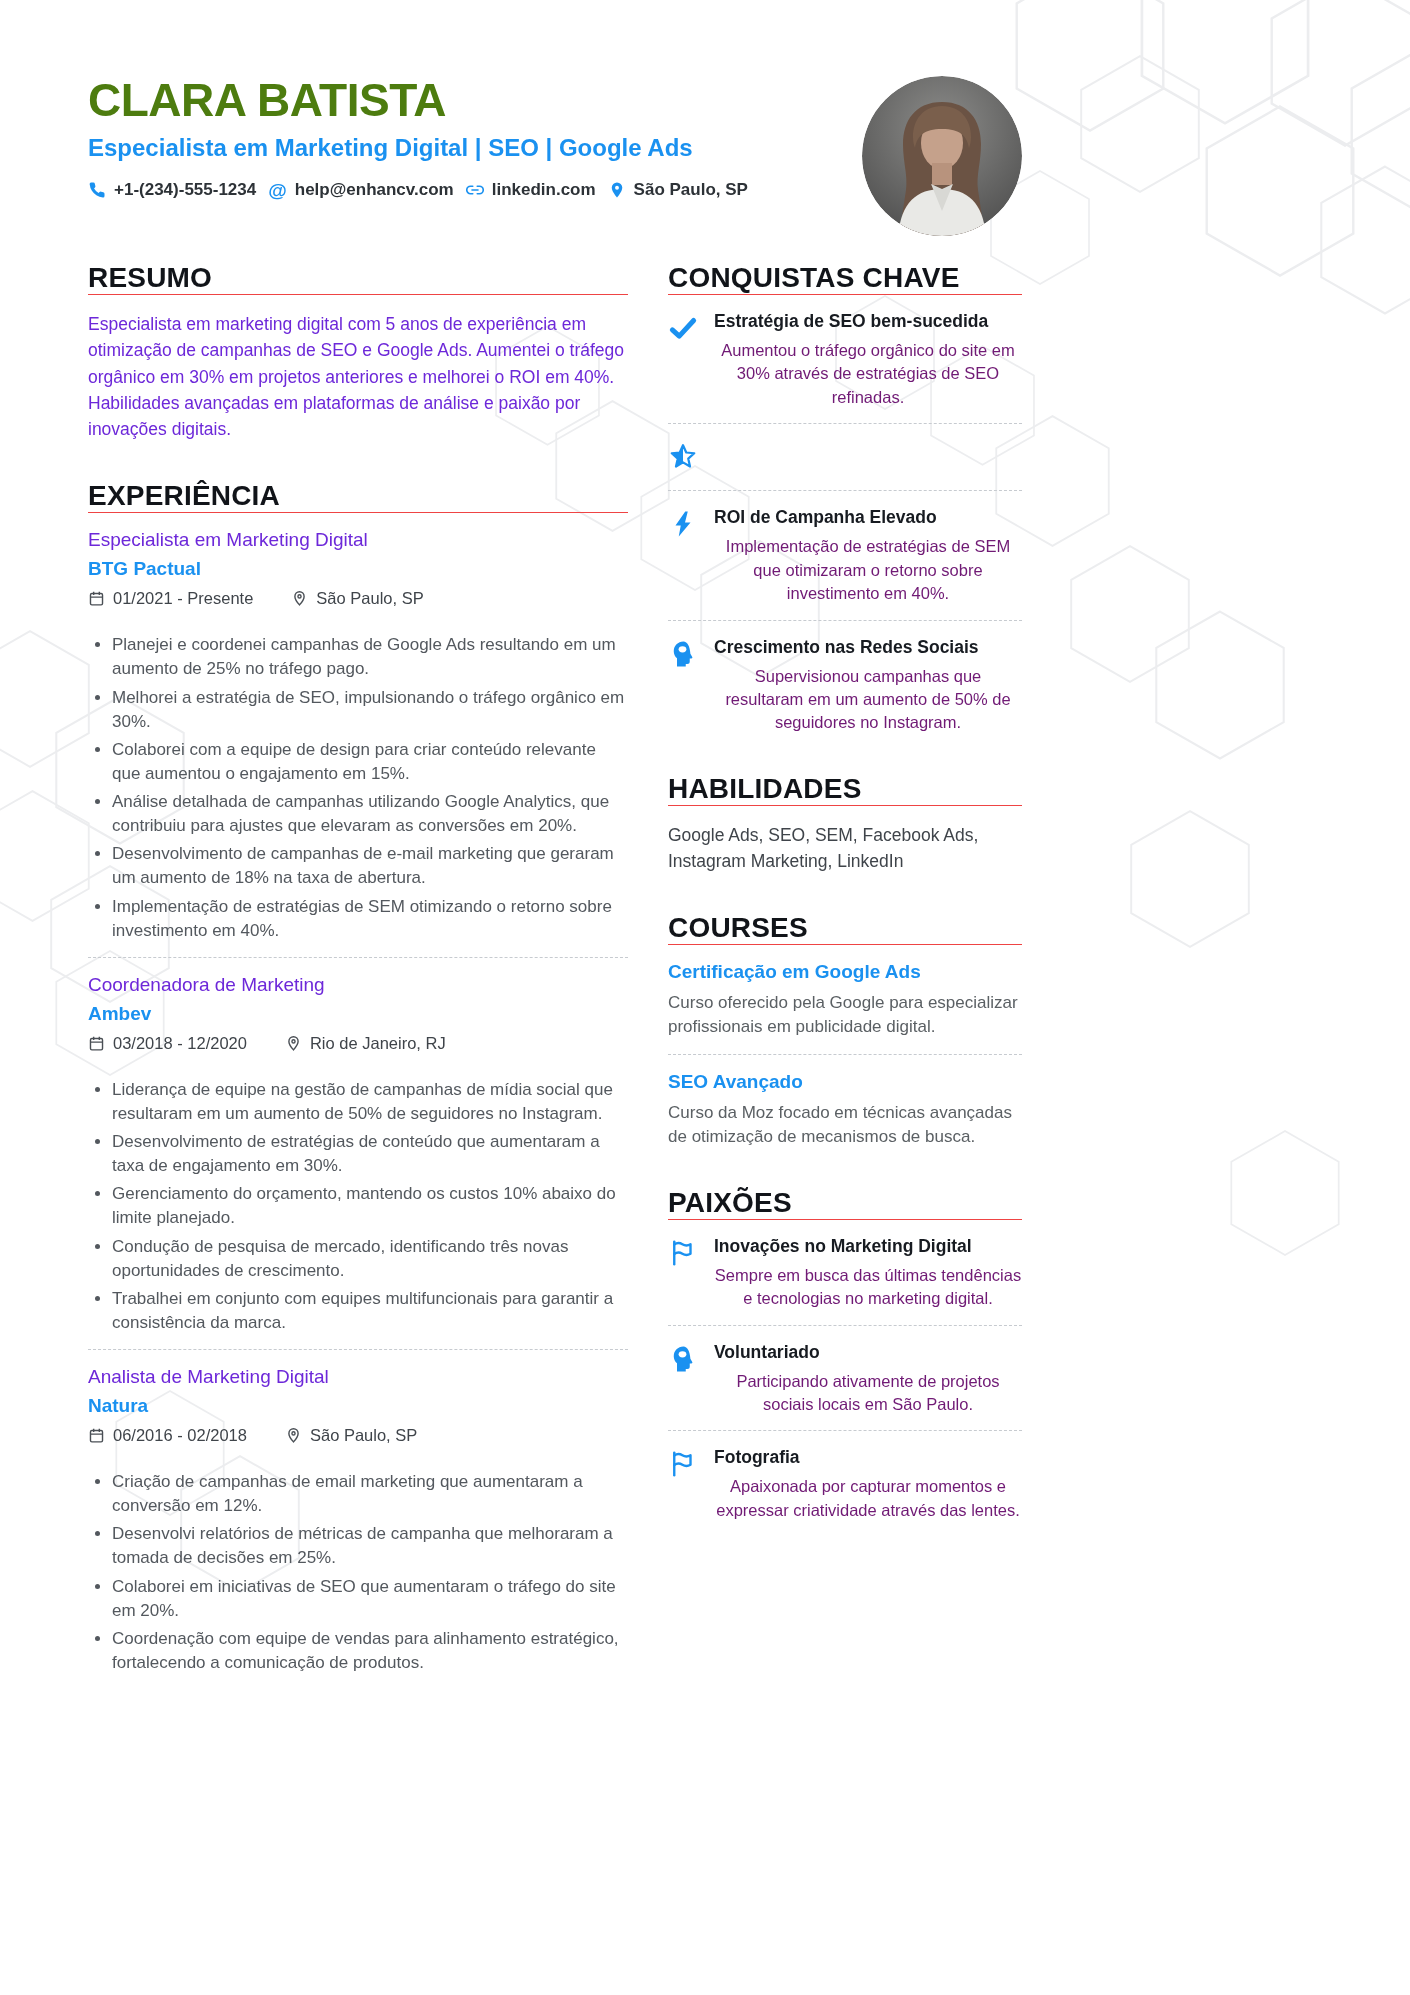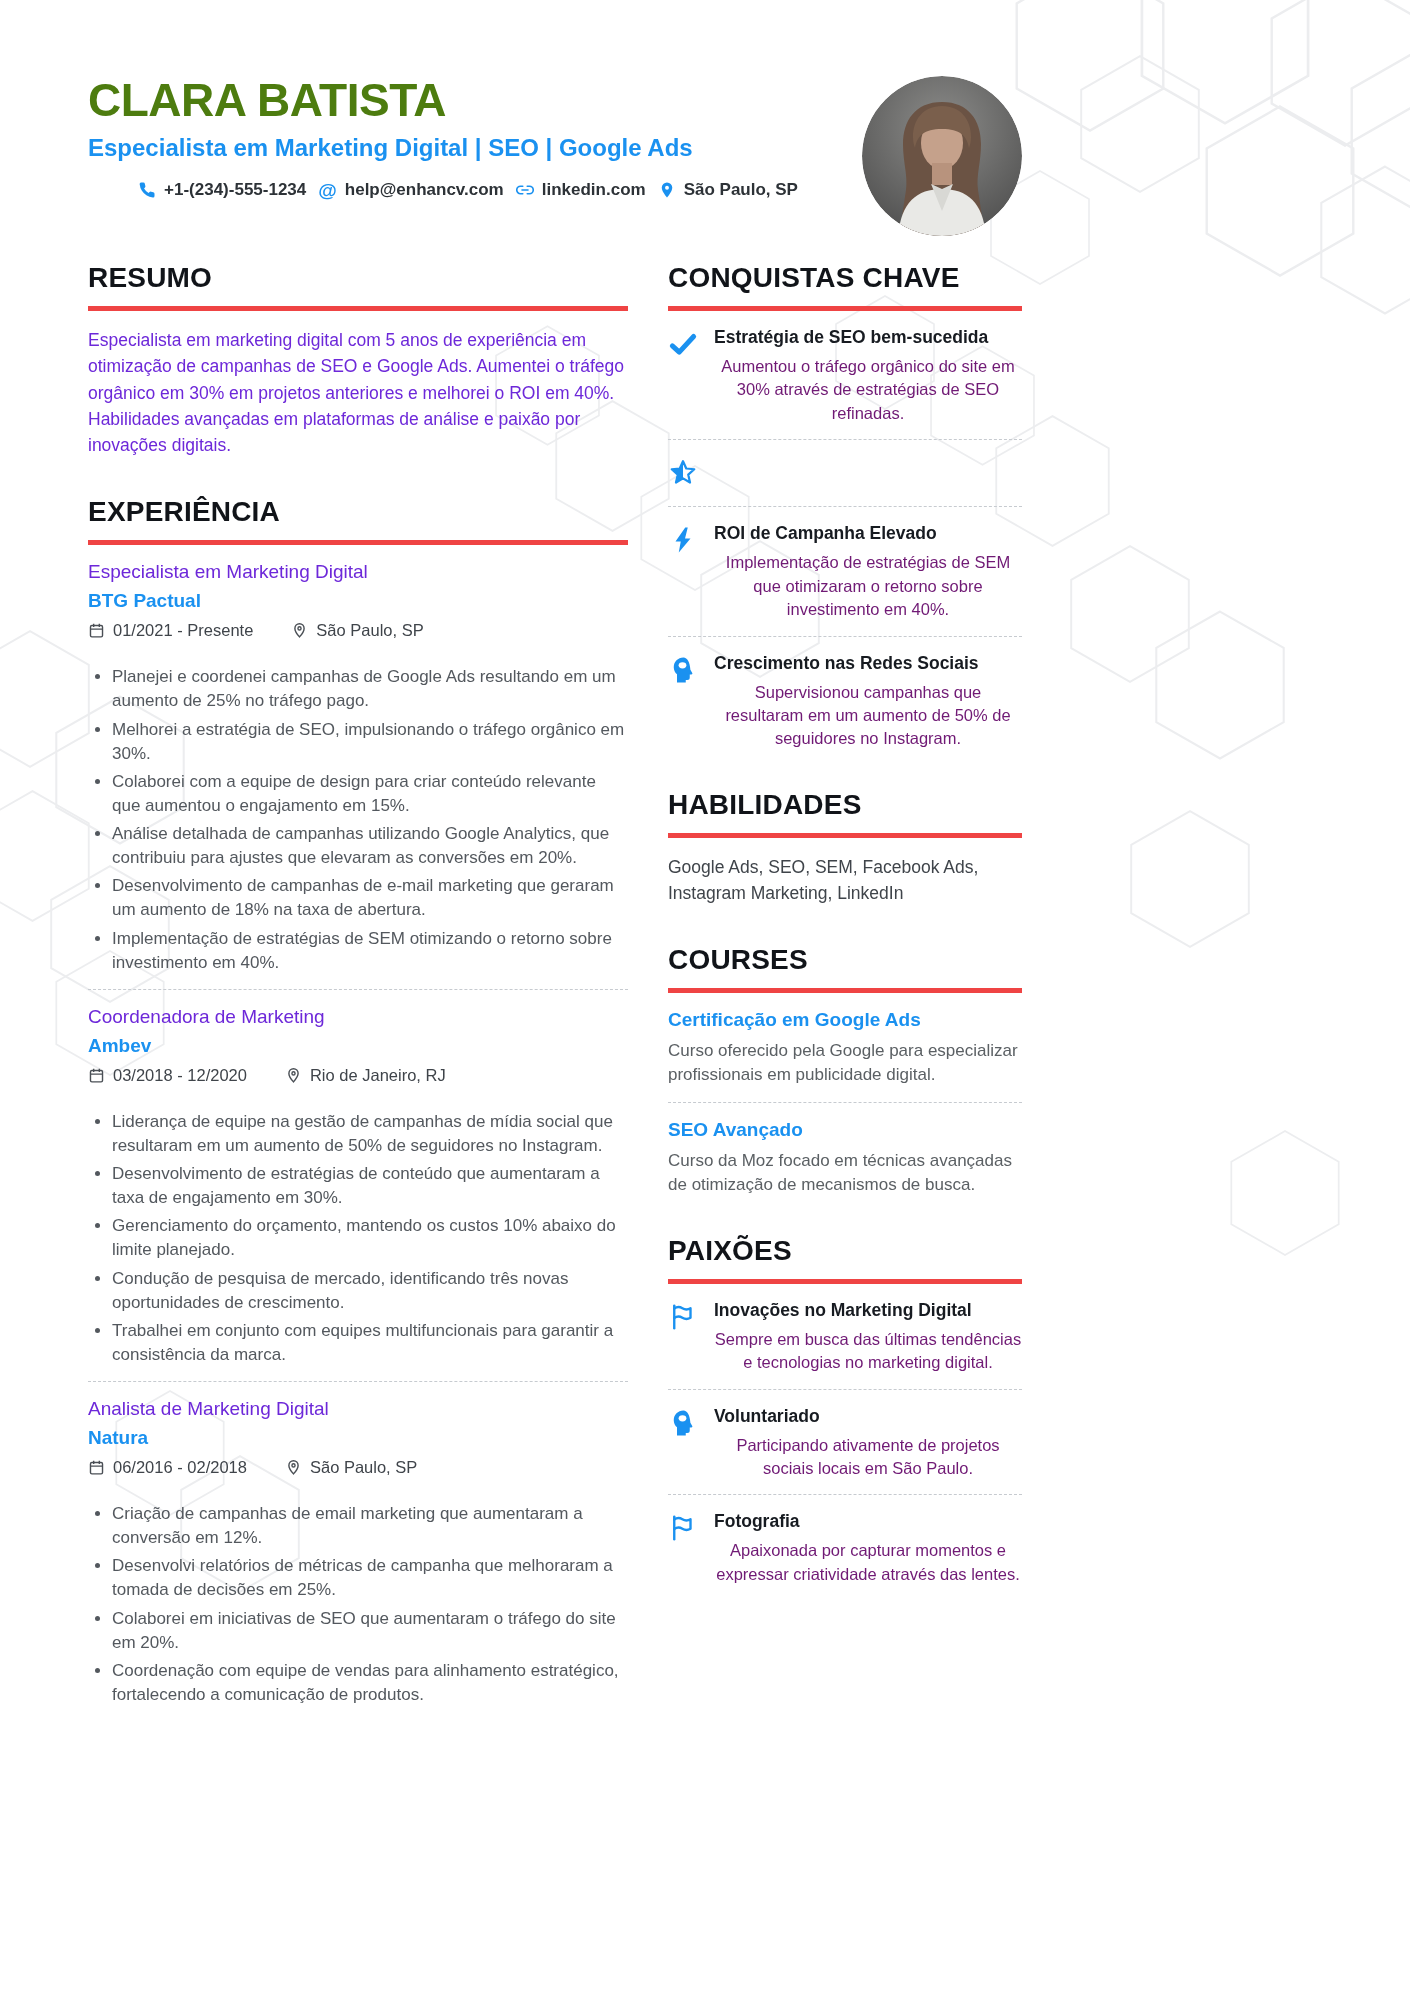--- a/index.html
+++ b/index.html
@@ -11,33 +11,33 @@
   .hexes { position:absolute; inset:0; z-index:0; }
   .hex { position:absolute; }
   .hex polygon { fill:none; stroke:#ecedef; stroke-width:1.6; }
 
   .content { position:relative; z-index:1; }
 
   
   .header { position:absolute; left:88px; top:76px; width:760px; }
   .name { font-size:46px; font-weight:800; letter-spacing:-0.5px; color:#4d7c0f; line-height:1.05; }
   .job-headline { font-size:24px; font-weight:700; color:#1a91f0; margin-top:10px; }
-  .contact-row { display:flex; align-items:center; gap:12px; margin-top:18px;justify-content:center; }
+  .contact-row { display:flex; align-items:center; gap:12px; margin-top:18px; }
   .contact-item { display:flex; align-items:center; gap:8px; font-size:17px; font-weight:700; color:#2d3237; }
   .contact-item svg { width:18px; height:18px; flex:0 0 auto; }
   .at-glyph { color:#1a91f0; font-size:19px; font-weight:700; line-height:1; }
 
   .photo { position:absolute; left:862px; top:76px; width:160px; height:160px; border-radius:50%; overflow:hidden; }
 
   
   .columns { position:absolute; left:88px; top:262px; display:flex; gap:40px; }
   .col-left { width:540px; }
   .col-right { width:354px; }
 
-  h2.sec { font-size:28px; font-weight:800; letter-spacing:0.2px; color:#111419; padding-bottom:12px; border-bottom:5px solid #ef4444; margin-bottom:16px; }
+  h2.sec { font-size:28px; font-weight:800; letter-spacing:0.2px; color:#111419; padding-bottom:0; border-bottom:1px solid #ef4444; margin-bottom:16px; }
   .section { margin-bottom:38px; }
 
   .summary { font-size:17.5px; line-height:1.5; color:#6d28d9; }
 
   .job-title { font-size:19px; font-weight:400; color:#6d28d9; margin-bottom:7px; }
   .company { font-size:19px; font-weight:700; color:#1a91f0; margin-bottom:9px; }
   .meta-row { display:flex; align-items:center; gap:38px; margin-bottom:10px; }
   .meta-item { display:flex; align-items:center; gap:8px; font-size:16.5px; font-weight:500; color:#3f444a; }
   .meta-item svg { width:17px; height:17px; }
   ul.bullets { list-style:disc; padding-left:24px;margin-top:25px; }

